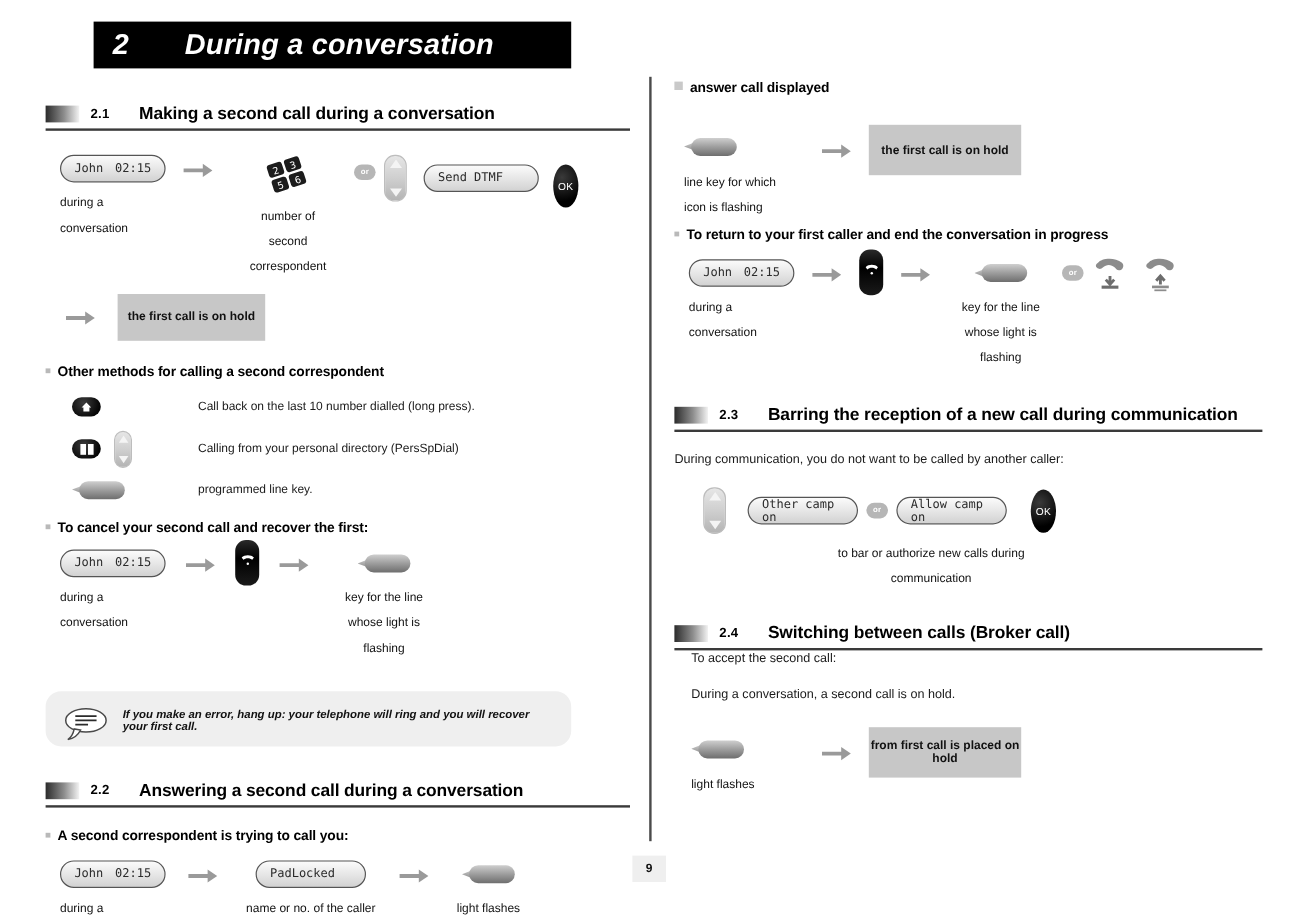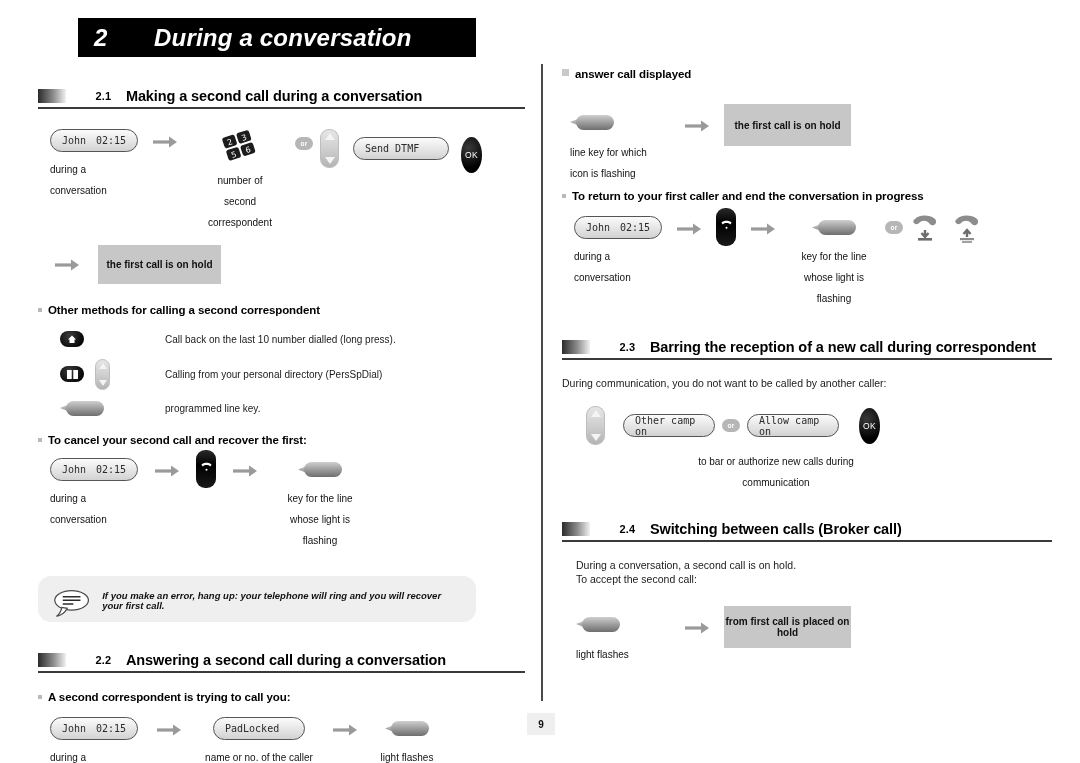--- a/index.html
+++ b/index.html
@@ -41,23 +41,22 @@
 
   
   .section-head{position:relative;margin-bottom:2px;}
   .section-head .bar{
     display:inline-block;vertical-align:middle;
     width:28px;height:14px;
     background:linear-gradient(to right,#2b2b2b 0%,#8d8d8d 55%,#f2f2f2 100%);
   }
   .section-head .num{
     display:inline-block;vertical-align:middle;
-    font-size:11px;font-weight:bold;margin-left:15px;width:36px;
+    font-size:11px;font-weight:bold;margin-left:5px;width:36px;
     letter-spacing:.2px;
-    text-align:center;
   }
   .section-head .title{
     display:inline-block;vertical-align:middle;
     font-size:14.5px;font-weight:bold;letter-spacing:-.1px;
   }
   .section-rule{
     height:2px;background:#3a3a3a;margin-top:3px;width:100%;
   }
 
   
@@ -547,21 +546,21 @@
           <path d="M15 24 v-6 M11.5 21 L15 17 L18.5 21" stroke="#6d6d6d" stroke-width="2.4" fill="none"></path>
           <rect x="8" y="25" width="14" height="2.2" fill="#8c8c8c"></rect>
           <rect x="10" y="28.2" width="10" height="1.6" fill="#8c8c8c"></rect>
         </svg>
       </div>
     </div>
 
     <div class="section-head" style="margin-top:28px;">
       <span class="bar"></span>
       <span class="num">2.3</span>
-      <span class="title">Barring the reception of a new call during correspondent</span>
+      <span class="title">Barring the reception of a new call during communication</span>
     </div>
     <div class="section-rule"></div>
 
     <div class="para mt16" style="">During communication, you do not want to be called by another caller:</div>
 
     <div class="row mt16" style="margin-left:24px;align-items:center;">
       <div class="navkey">
         <div class="tri-up"></div>
         <div class="tri-dn"></div>
       </div>
@@ -582,22 +581,22 @@
     <div class="caption" style="width:260px;margin-left:84px;margin-top:6px;">to bar or authorize new calls during
 communication</div>
 
     <div class="section-head" style="margin-top:26px;">
       <span class="bar"></span>
       <span class="num">2.4</span>
       <span class="title">Switching between calls (Broker call)</span>
     </div>
     <div class="section-rule"></div>
 
+    <div class="para" style="margin-left:14px;">To accept the second call:</div>
     <div class="para mt16" style="margin-left:14px;">During a conversation, a second call is on hold.</div>
-    <div class="para" style="margin-left:14px;">To accept the second call:</div>
 
     <div class="row mt20" style="margin-left:14px;align-items:flex-start;">
       <div class="cell" style="width:94px;align-items:flex-start;">
         <div style="height:36px;display:flex;align-items:center;">
           <div class="linekey">
             <div class="tail"></div>
             <div class="body"></div>
           </div>
         </div>
         <div class="caption left" style="margin-top:2px;">light flashes</div>

